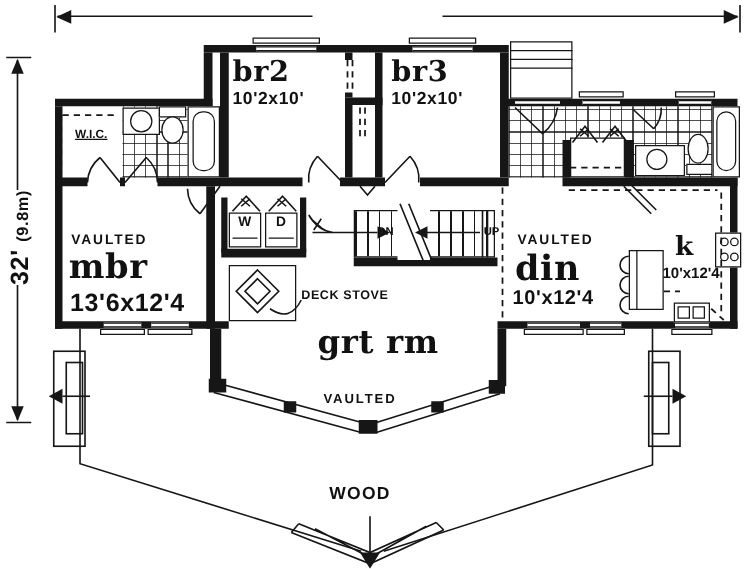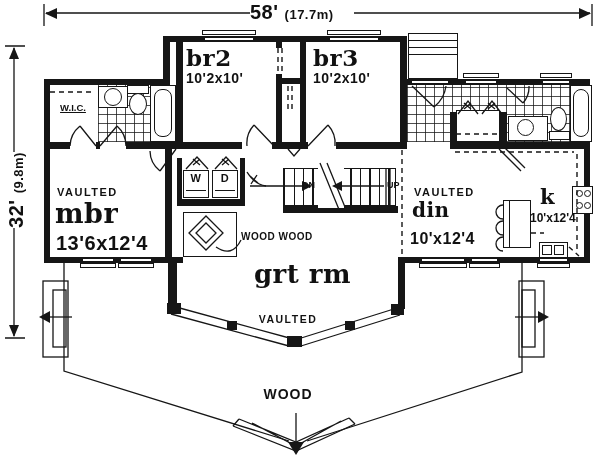--- a/index.html
+++ b/index.html
@@ -66,21 +66,20 @@
       <rect class="s1" x="522" y="290" width="13" height="57"></rect>
       <path class="s1" d="M515,317 H538"></path>
       <polygon class="solidfill" points="538,311 538,323 549,317"></polygon>
     </g>
 
     <g>
       <path class="s1" d="M176,307 L293,339 M171,314 L289,346 M298,339 L397,308 M301,346 L400,315"></path>
     </g>
   </svg>
 
-  <div class="lbl" style="left:250px;top:1px;width:104px;font-size:20px;"><span>58'</span> <span style="font-size:13px;">(17.7m)</span></div>
   <div class="lbl ctr" style="left:-39px;top:179px;width:110px;height:22px;font-size:20px;transform:rotate(-90deg);"><span>32'</span> <span style="font-size:13px;">(9.8m)</span></div>
 
   <div class="tile" style="left:98px;top:85px;width:78px;height:57px;"></div>
   <div class="tile" style="left:407px;top:85px;width:177px;height:57px;"></div>
 
   <div class="w" style="left:163px;top:36px;width:244px;height:6px;"></div>
   <div class="w" style="left:163px;top:42px;width:7px;height:43px;"></div>
   <div class="w" style="left:44px;top:79px;width:126px;height:6px;"></div>
   <div class="w" style="left:401px;top:79px;width:189px;height:6px;"></div>
   <div class="w" style="left:44px;top:85px;width:6px;height:178px;"></div>
@@ -243,29 +242,29 @@
   <div class="lbl serif" style="left:313px;top:44px;font-size:23px;">br3</div>
   <div class="lbl" style="left:313px;top:70px;font-size:14px;">10'2x10'</div>
 
   <div class="lbl ctr" style="left:50px;top:102px;width:46px;font-size:9.5px;letter-spacing:0;text-decoration:underline;">W.I.C.</div>
 
   <div class="lbl" style="left:57px;top:186px;font-size:11px;letter-spacing:1.5px;">VAULTED</div>
   <div class="lbl serif" style="left:55px;top:198px;font-size:27px;">mbr</div>
   <div class="lbl" style="left:56px;top:232px;font-size:20px;">13'6x12'4</div>
 
   <div class="lbl" style="left:414px;top:186px;font-size:11px;letter-spacing:1.5px;">VAULTED</div>
-  <div class="lbl serif" style="left:412px;top:198px;font-size:20px;">din</div>
+  <div class="lbl serif" style="left:412px;top:198px;font-size:28px;">din</div>
   <div class="lbl" style="left:410px;top:230px;font-size:16px;">10'x12'4</div>
 
   <div class="lbl serif" style="left:540px;top:184px;font-size:21px;">k</div>
   <div class="lbl" style="left:530px;top:211px;font-size:12px;letter-spacing:0;">10'x12'4</div>
 
   <div class="lbl serif ctr" style="left:235px;top:259px;width:135px;font-size:26px;">grt rm</div>
   <div class="lbl ctr" style="left:228px;top:313px;width:120px;font-size:10.5px;letter-spacing:1.5px;">VAULTED</div>
 
-  <div class="lbl" style="left:241px;top:231px;font-size:10px;letter-spacing:.5px;">WOOD WOOD</div>
+  <div class="lbl" style="left:241px;top:231px;font-size:10px;letter-spacing:.5px;">DECK STOVE</div>
 
   <div class="lbl ctr" style="left:258px;top:386px;width:60px;font-size:14px;letter-spacing:1px;">WOOD</div>
 
   <div class="lbl" style="left:262px;top:180px;font-size:9px;letter-spacing:0;padding-left:40px;">DN</div>
   <div class="lbl" style="left:387px;top:180px;font-size:9px;letter-spacing:0;">UP</div>
 
 </div>
 
 </body></html>

